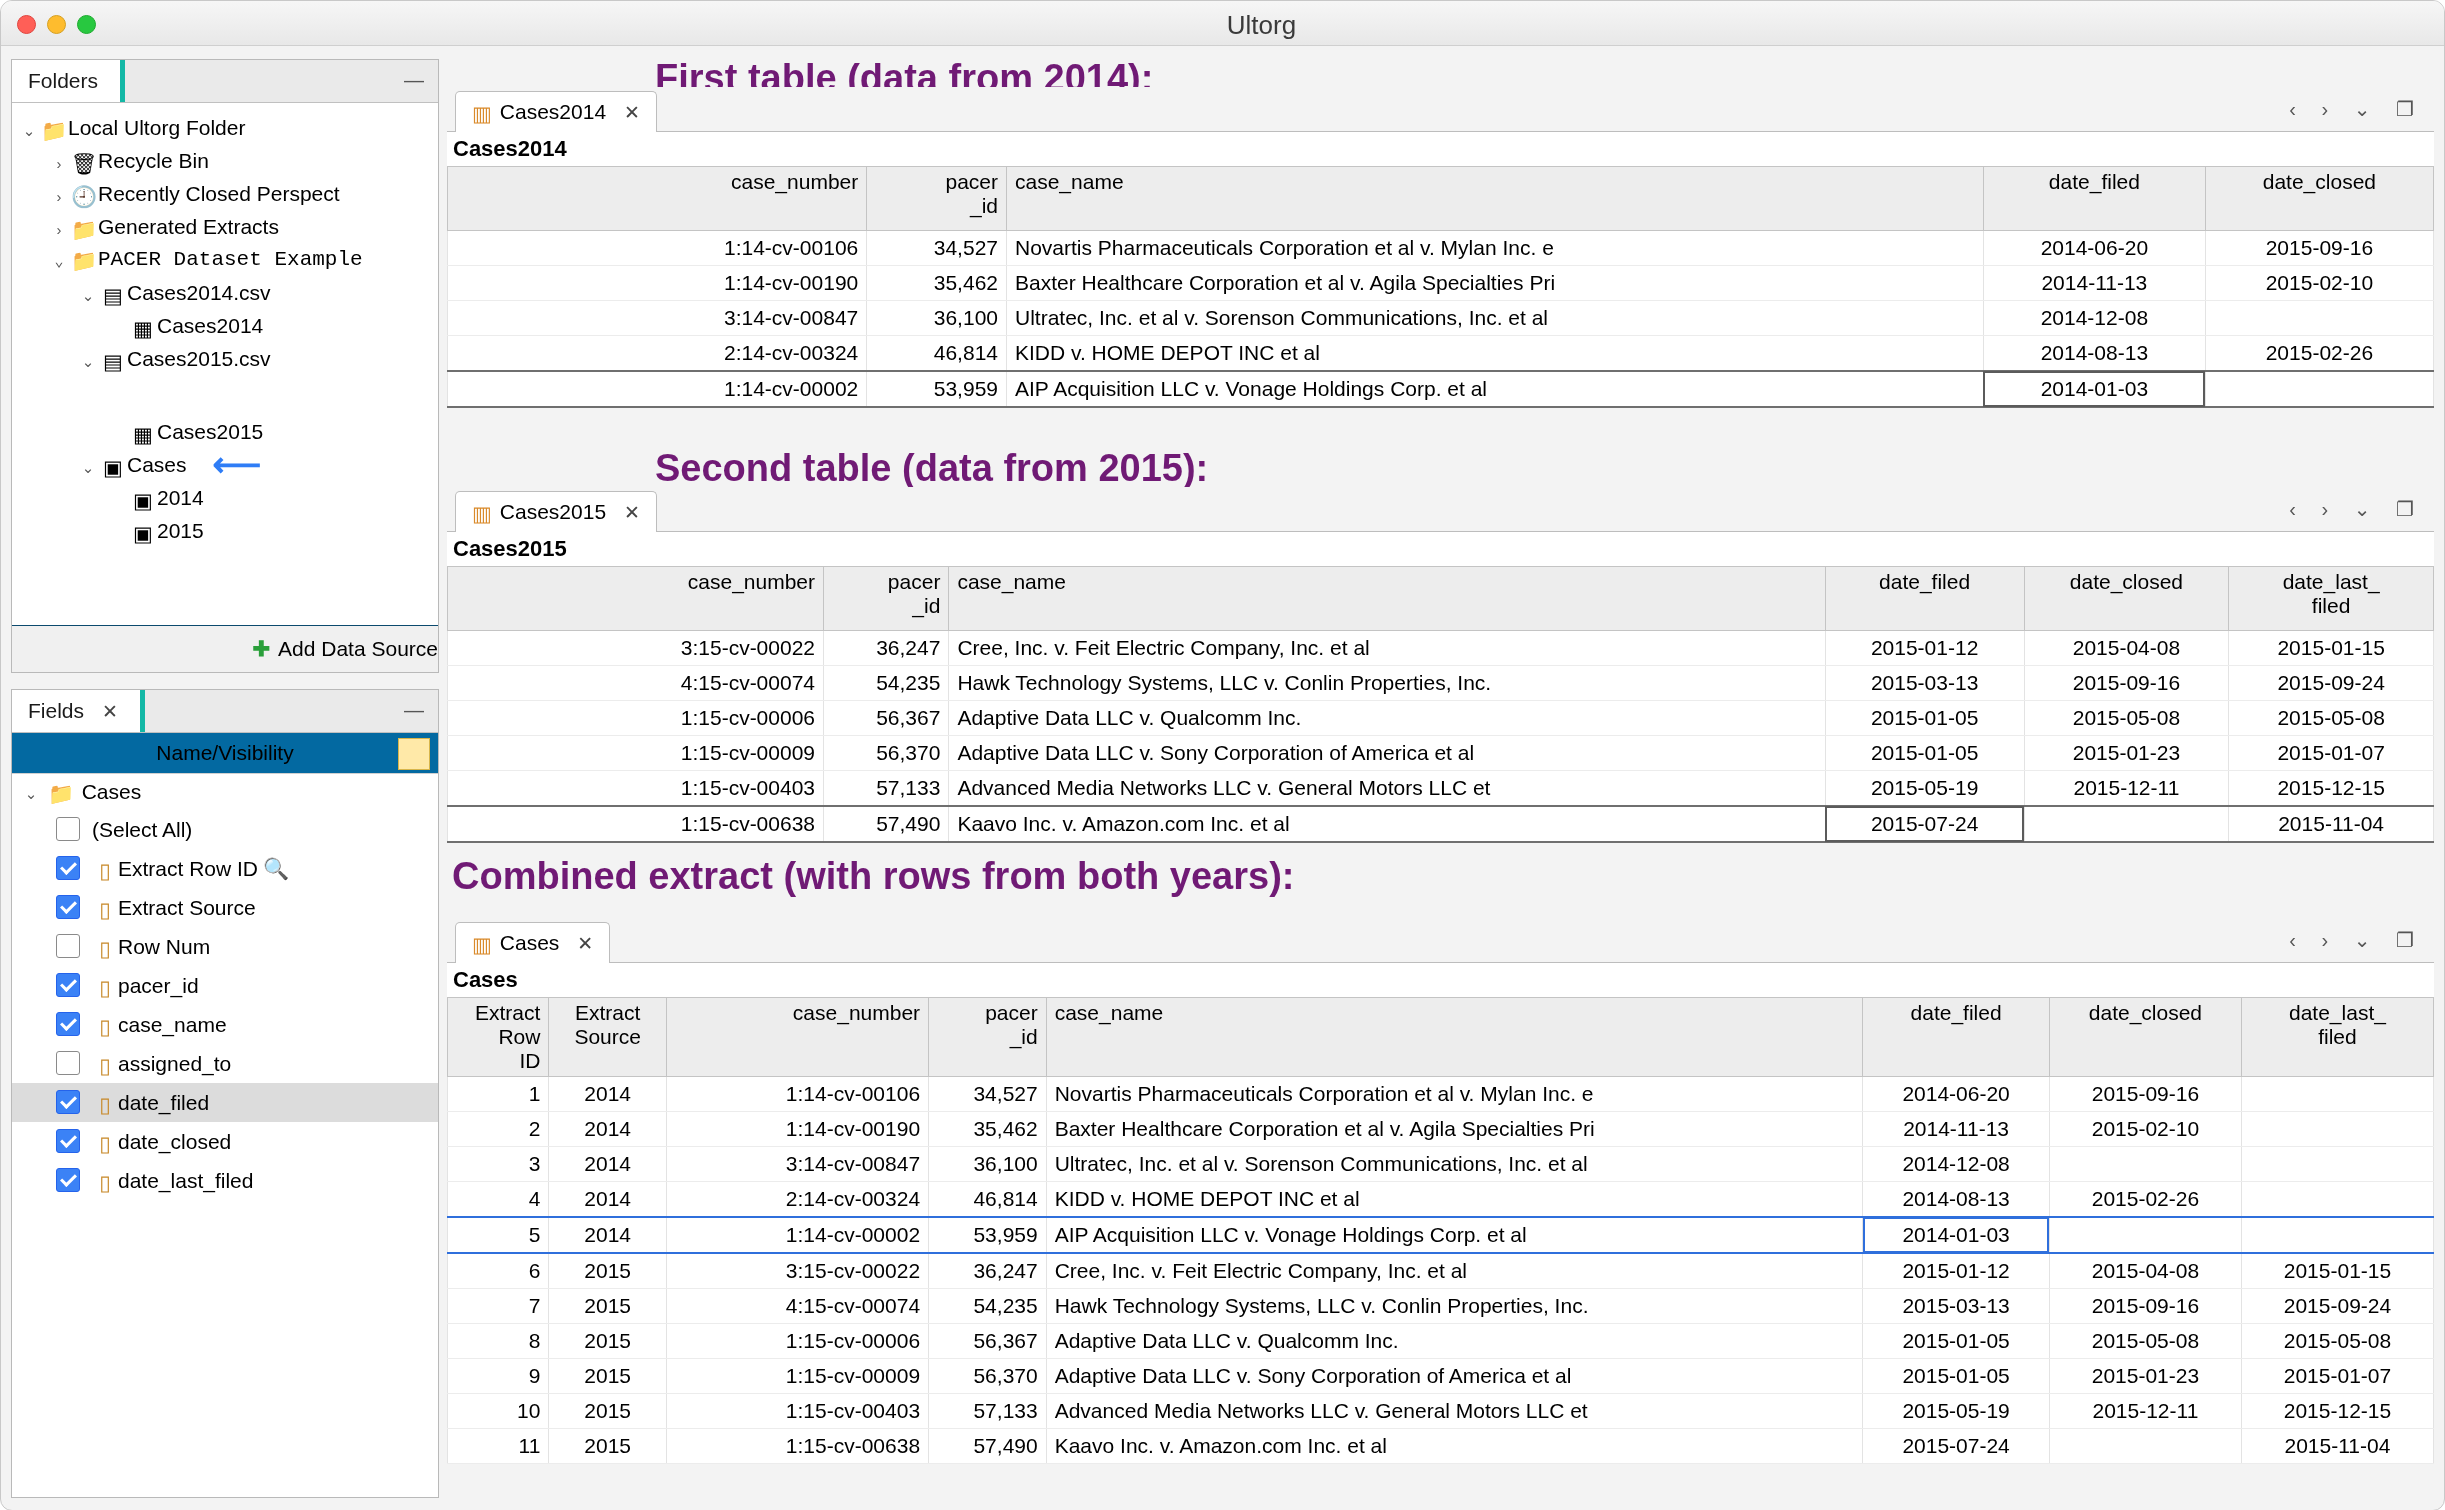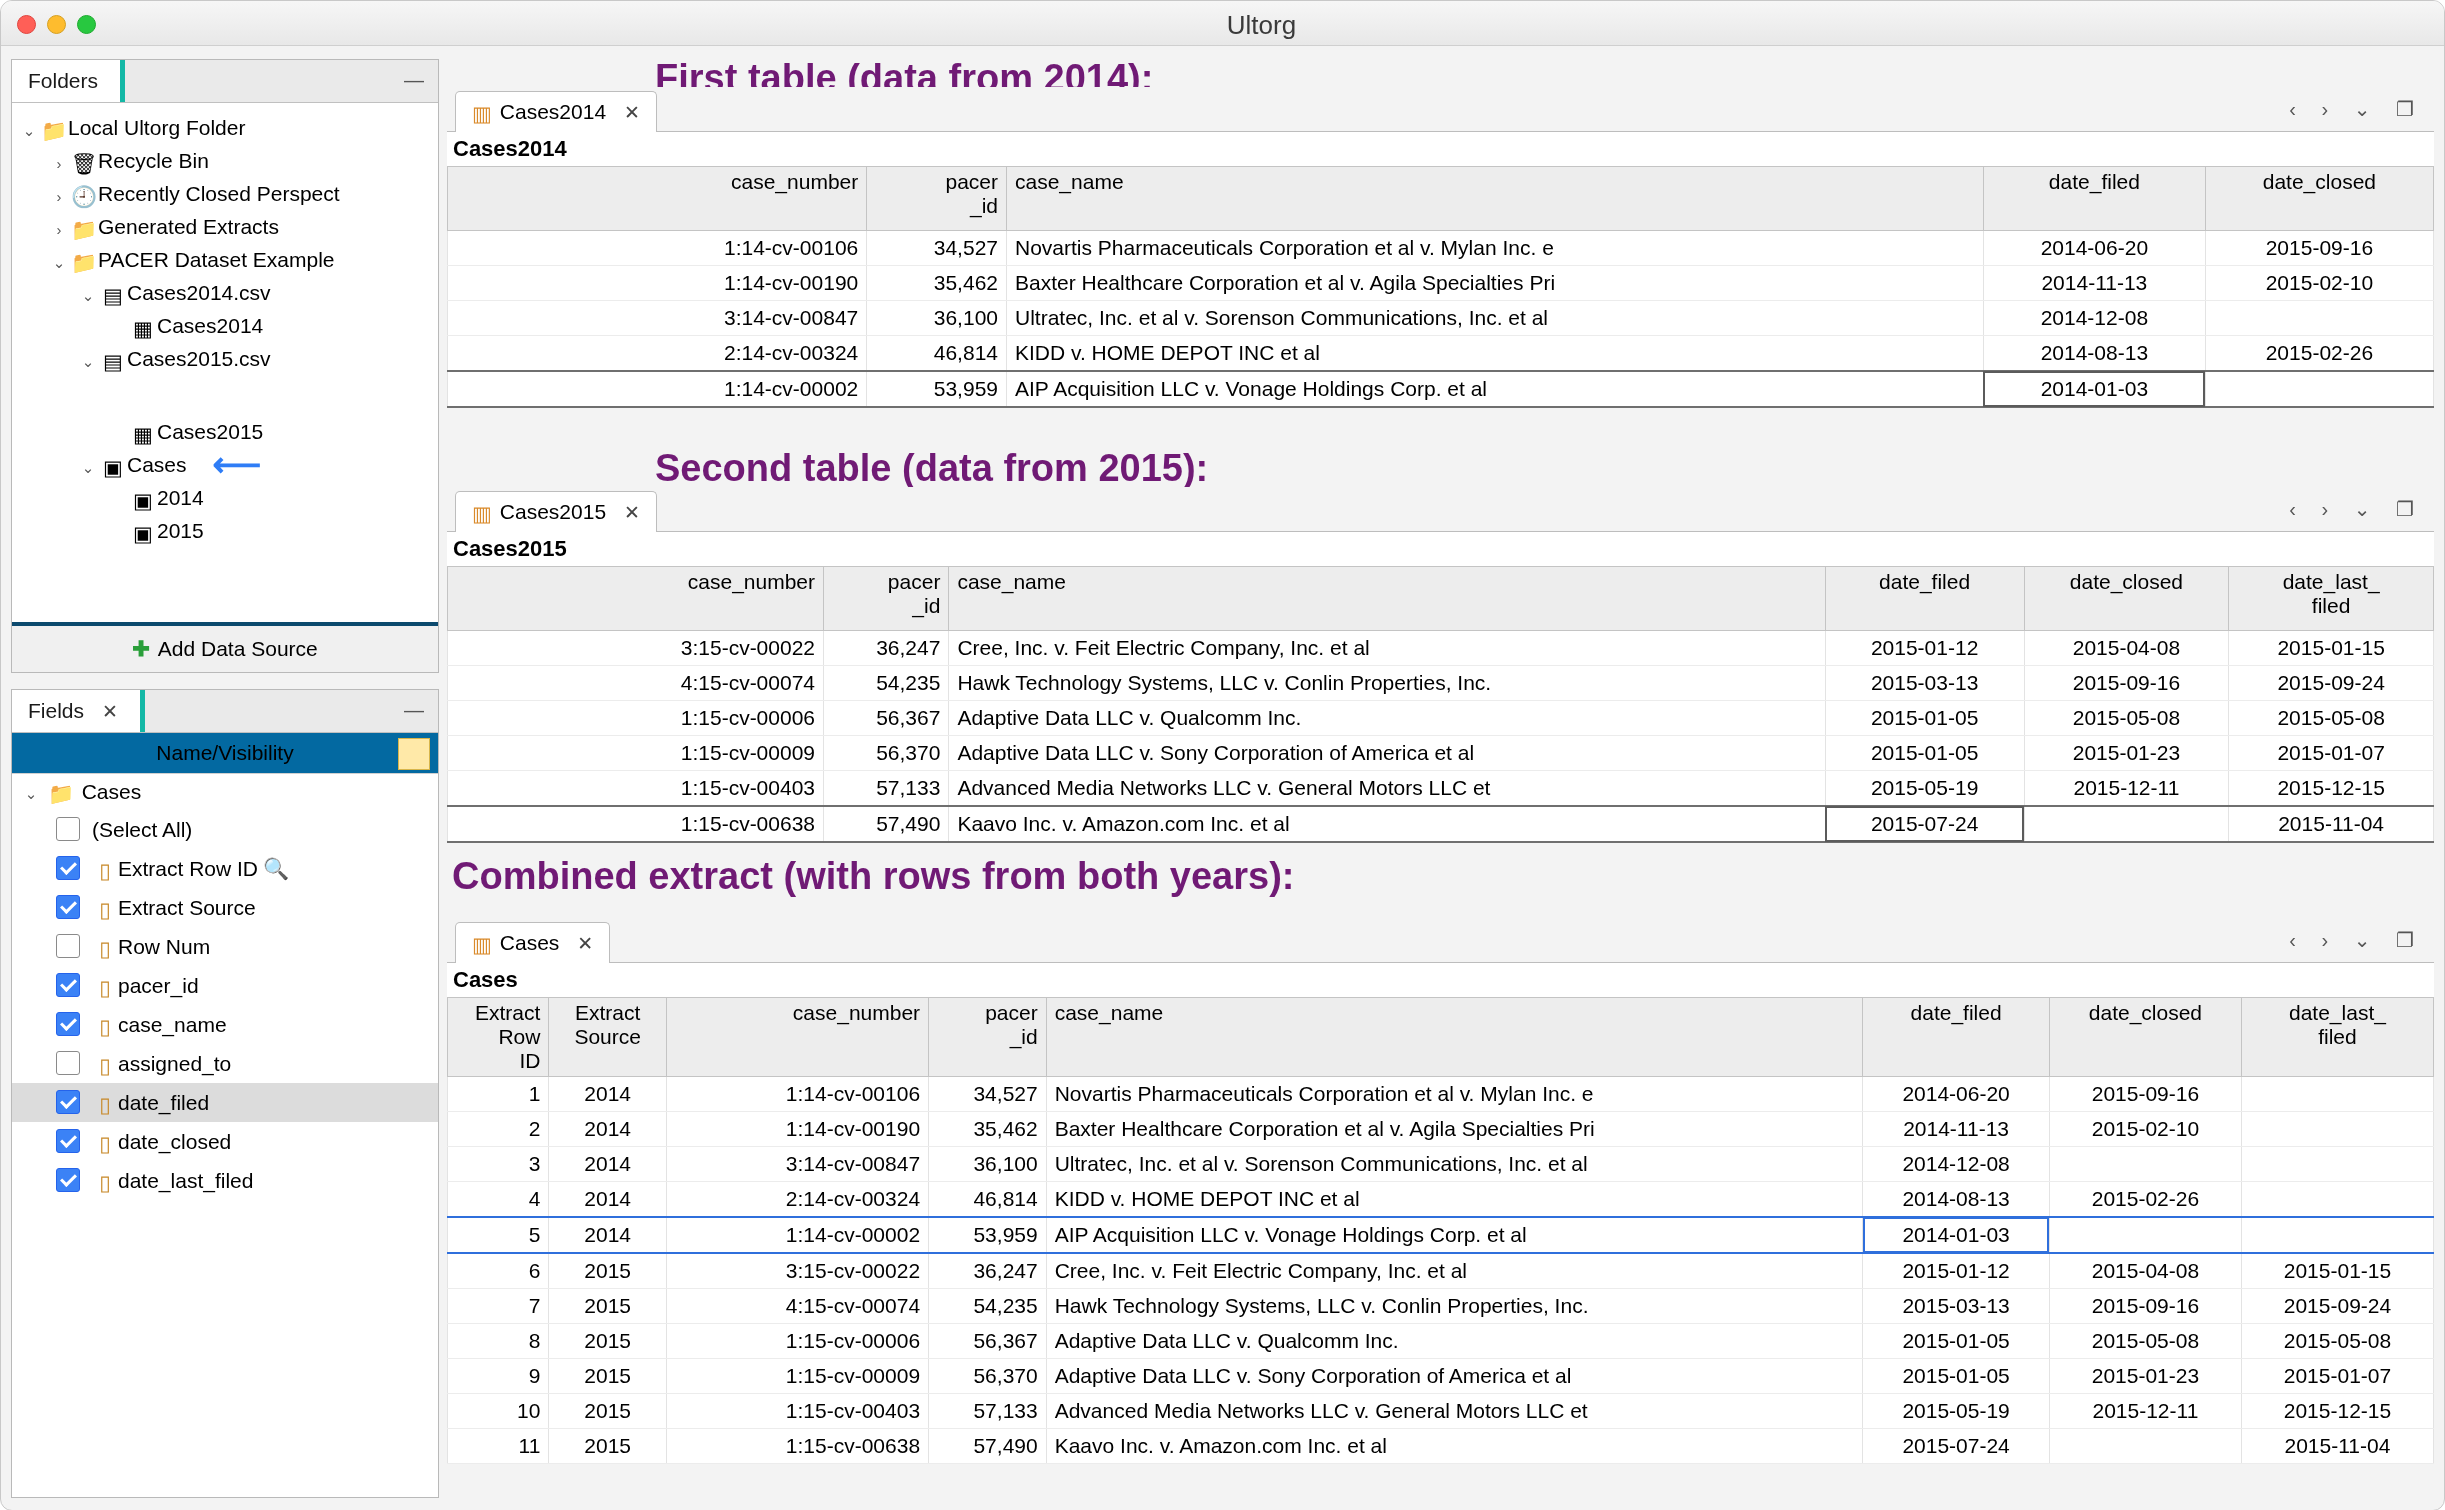--- a/index.html
+++ b/index.html
@@ -57,21 +57,21 @@
   }
   
   .tree{padding:8px 0 0 0;font-size:21px;}
   .trow{height:33px;line-height:33px;white-space:nowrap;overflow:hidden;}
   .arrow{display:inline-block;width:22px;text-align:center;color:#555;font-size:15px;}
   .ico{display:inline-block;width:28px;text-align:center;vertical-align:-2px;}
   .folder-ico{color:#e8b84b;}
   .tree .lbl{vertical-align:1px;}
   .addsrc{
     position:absolute;left:0;right:0;bottom:0;height:46px;line-height:46px;
-    text-align:center;background:#f0f0f0;border-top:4px solid #0c4a6e;font-size:21px;
+    text-align:right;background:#f0f0f0;border-top:1px solid #0c4a6e;font-size:21px;
   }
   .plus{color:#2a9f3a;font-weight:bold;margin-right:8px;}
   
   .fields-head{
     height:40px;line-height:40px;text-align:center;font-size:21px;
     border-bottom:1px solid #d0d0d0;background:#0369a1;position:relative;
   }
   .pin{position:absolute;right:8px;top:5px;width:30px;height:30px;
        background:#ffe9a8;border:1px solid #d8b54a;}
   .fl-row{height:39px;line-height:39px;padding-left:14px;white-space:nowrap;}
@@ -155,21 +155,21 @@
           <div class="ptab">
             <span>Folders</span>
           </div>
           <div class="panel-min">—</div>
         </div>
         <div class="tree" id="folders-tree">
             <div class="trow" style="padding-left: 6px;"><span class="arrow">⌄</span><span class="ico folder-ico">📁</span><span class="lbl">Local Ultorg Folder</span></div>
             <div class="trow" style="padding-left: 36px;"><span class="arrow">›</span><span class="ico">🗑</span><span class="lbl">Recycle Bin</span></div>
             <div class="trow" style="padding-left: 36px;"><span class="arrow">›</span><span class="ico">🕘</span><span class="lbl">Recently Closed Perspect</span></div>
             <div class="trow" style="padding-left: 36px;"><span class="arrow">›</span><span class="ico folder-ico">📁</span><span class="lbl">Generated Extracts</span></div>
-            <div class="trow" style="padding-left: 36px;"><span class="arrow">⌄</span><span class="ico folder-ico">📁</span><span class="lbl">PACER Dataset Example</span></div>
+            <div class="trow" style="padding-left: 36px; font-family: Liberation Mono, monospace;"><span class="arrow">⌄</span><span class="ico folder-ico">📁</span><span class="lbl">PACER Dataset Example</span></div>
             <div class="trow" style="padding-left: 65px;"><span class="arrow">⌄</span><span class="ico">▤</span><span class="lbl">Cases2014.csv</span></div>
             <div class="trow" style="padding-left: 95px;"><span class="arrow"></span><span class="ico">▦</span><span class="lbl">Cases2014</span></div>
             <div class="trow" style="padding-left: 65px;"><span class="arrow">⌄</span><span class="ico">▤</span><span class="lbl">Cases2015.csv</span></div>
             <div class="trow" style="padding-left: 95px; margin-top: 40px;"><span class="arrow"></span><span class="ico">▦</span><span class="lbl">Cases2015</span></div>
             <div class="trow" style="padding-left: 65px;"><span class="arrow">⌄</span><span class="ico">▣</span><span class="lbl">Cases</span><span class="bluearrow" style="margin-left: 26px;">⟵</span></div>
             <div class="trow" style="padding-left: 95px;"><span class="arrow"></span><span class="ico">▣</span><span class="lbl">2014</span></div>
             <div class="trow" style="padding-left: 95px;"><span class="arrow"></span><span class="ico">▣</span><span class="lbl">2015</span></div>
           </div>
         <div class="addsrc">
           <span class="plus">✚</span><span>Add Data Source</span>

